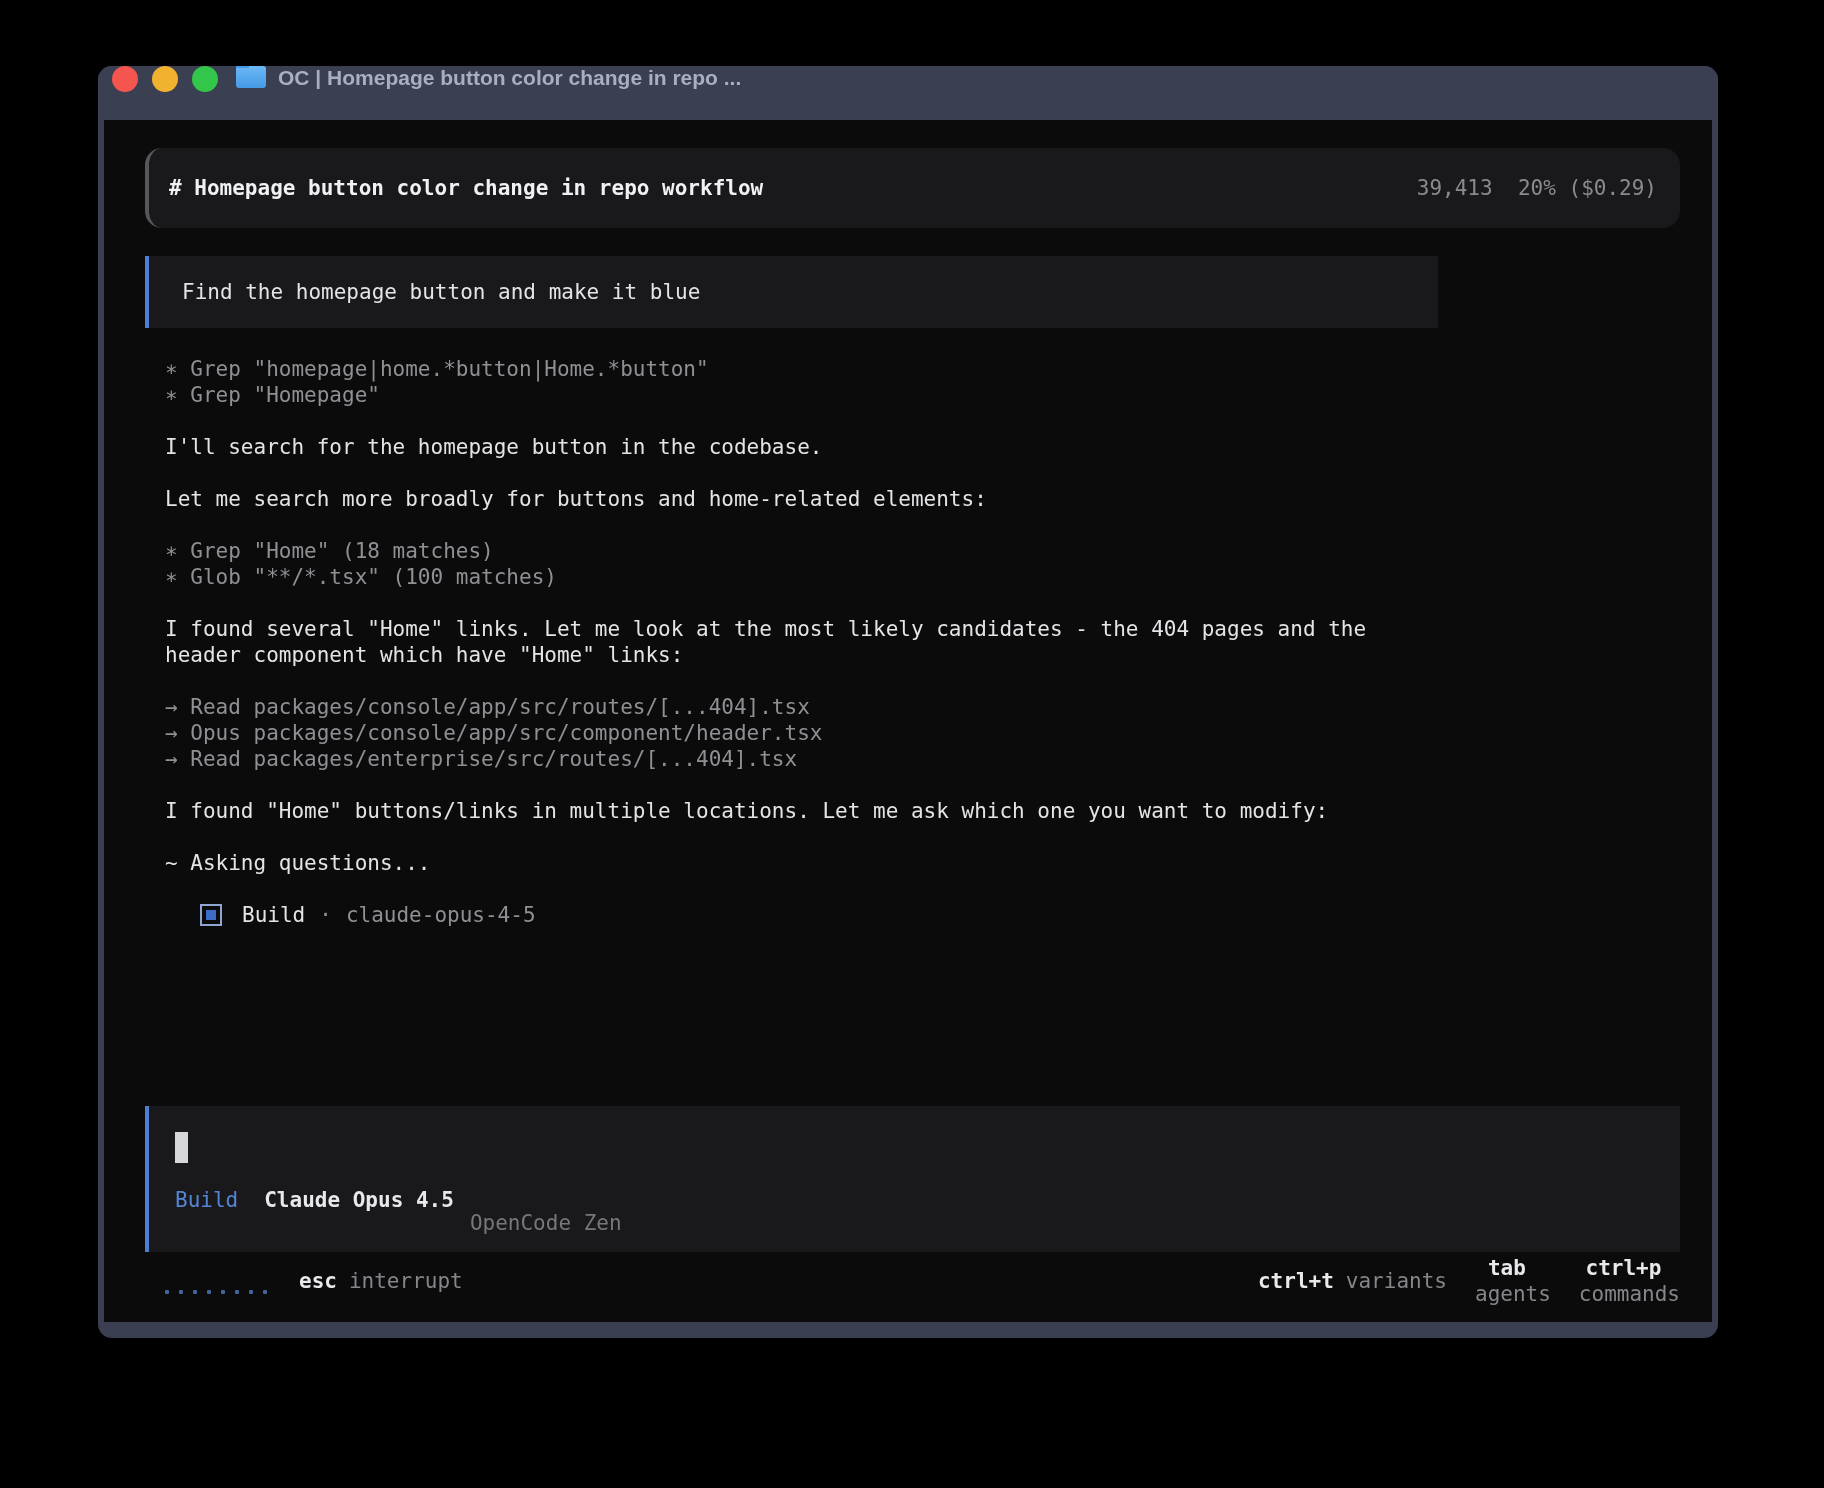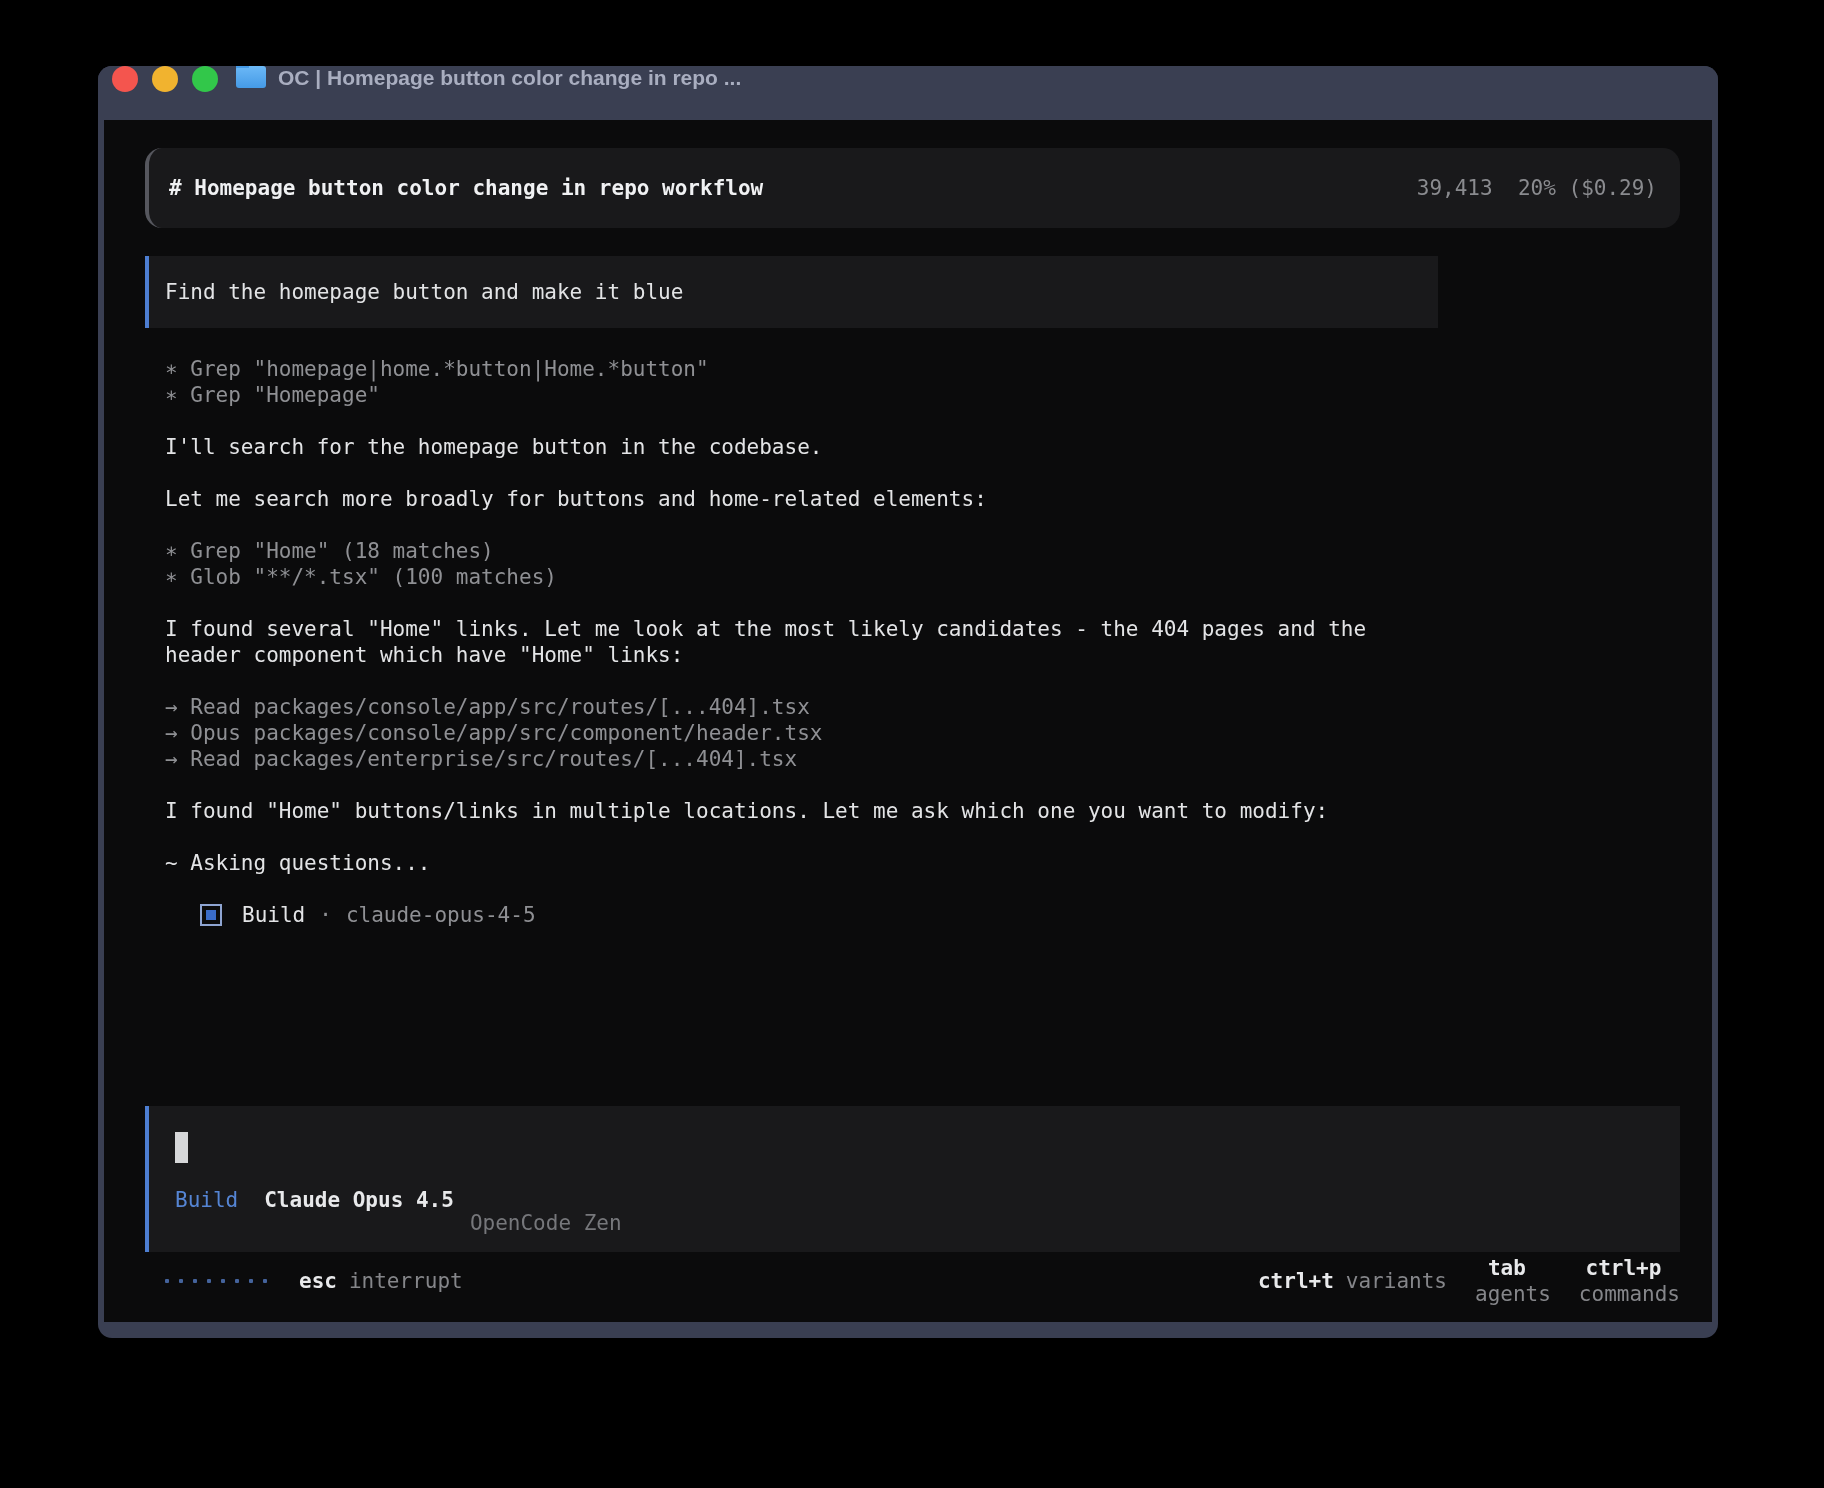--- a/index.html
+++ b/index.html
@@ -39,21 +39,21 @@
     display:flex; align-items:center; justify-content:space-between;
     padding:0 23px 0 20px;
     border-radius:17px;
   }
   .session-title { font-weight:bold; color:#f0f1f3; }
   .session-stats { color:#8a8b8f; }
 
   .user-box {
     margin-top:28px; height:72px; flex:0 0 72px; width:1293px;
     background:#19191b; border-left:4px solid #4d7ed2;
-    display:flex; align-items:center; padding-left:16px; color:#e3e4e6;
+    display:flex; align-items:center; padding-left:33px; color:#e3e4e6;
   }
 
   .assistant { margin-top:28px; padding-left:20px; }
   .para { margin-bottom:26px; }
   .para.primary { color:#e3e4e6; }
   .para.muted { color:#8f9094; }
 
   .badge-row { padding-left:55px; height:26px; display:flex; align-items:center; }
   .agent-icon { width:22px; height:22px; border:2px solid #8fa5d2; display:inline-flex;
     align-items:center; justify-content:center; background:#0b0b0c; }
@@ -69,21 +69,21 @@
     padding:26px 20px 0 26px;
   }
   .cursor { display:block; width:13px; height:31px; background:#d6d7d9; }
   .input-meta { margin-top:24px; display:flex; }
   .input-agent { color:#5585d4; }
   .input-model { color:#e8e9eb; font-weight:bold; margin-left:26px; }
   .input-provider { color:#76777b; margin-left:16px;margin-top:23px; }
 
   .status-bar { margin-top:16px; height:26px; display:flex; align-items:center;
     justify-content:space-between; padding-left:20px; }
-  .status-left { display:flex; align-items:center; }
+  .status-left { display:flex; align-items:flex-end; }
   .dots { display:flex; gap:10px; align-items:center; }
   .dot { width:4px; height:4px; border-radius:1px; background:#44639c; display:block; }
   .kbd { color:#e8e9eb; font-weight:bold; }
   .hint-label { color:#85868a; }
   .status-left .kbd { margin-left:32px; }
   .status-left .hint-label { margin-left:12px; }
   .status-right { display:flex; align-items:center; }
   .status-right .hint { display:flex; align-items:center; }
   .status-right .hint + .hint { margin-left:16px;flex-direction:column; }
   .status-right .hint-label { margin-left:12px; }

